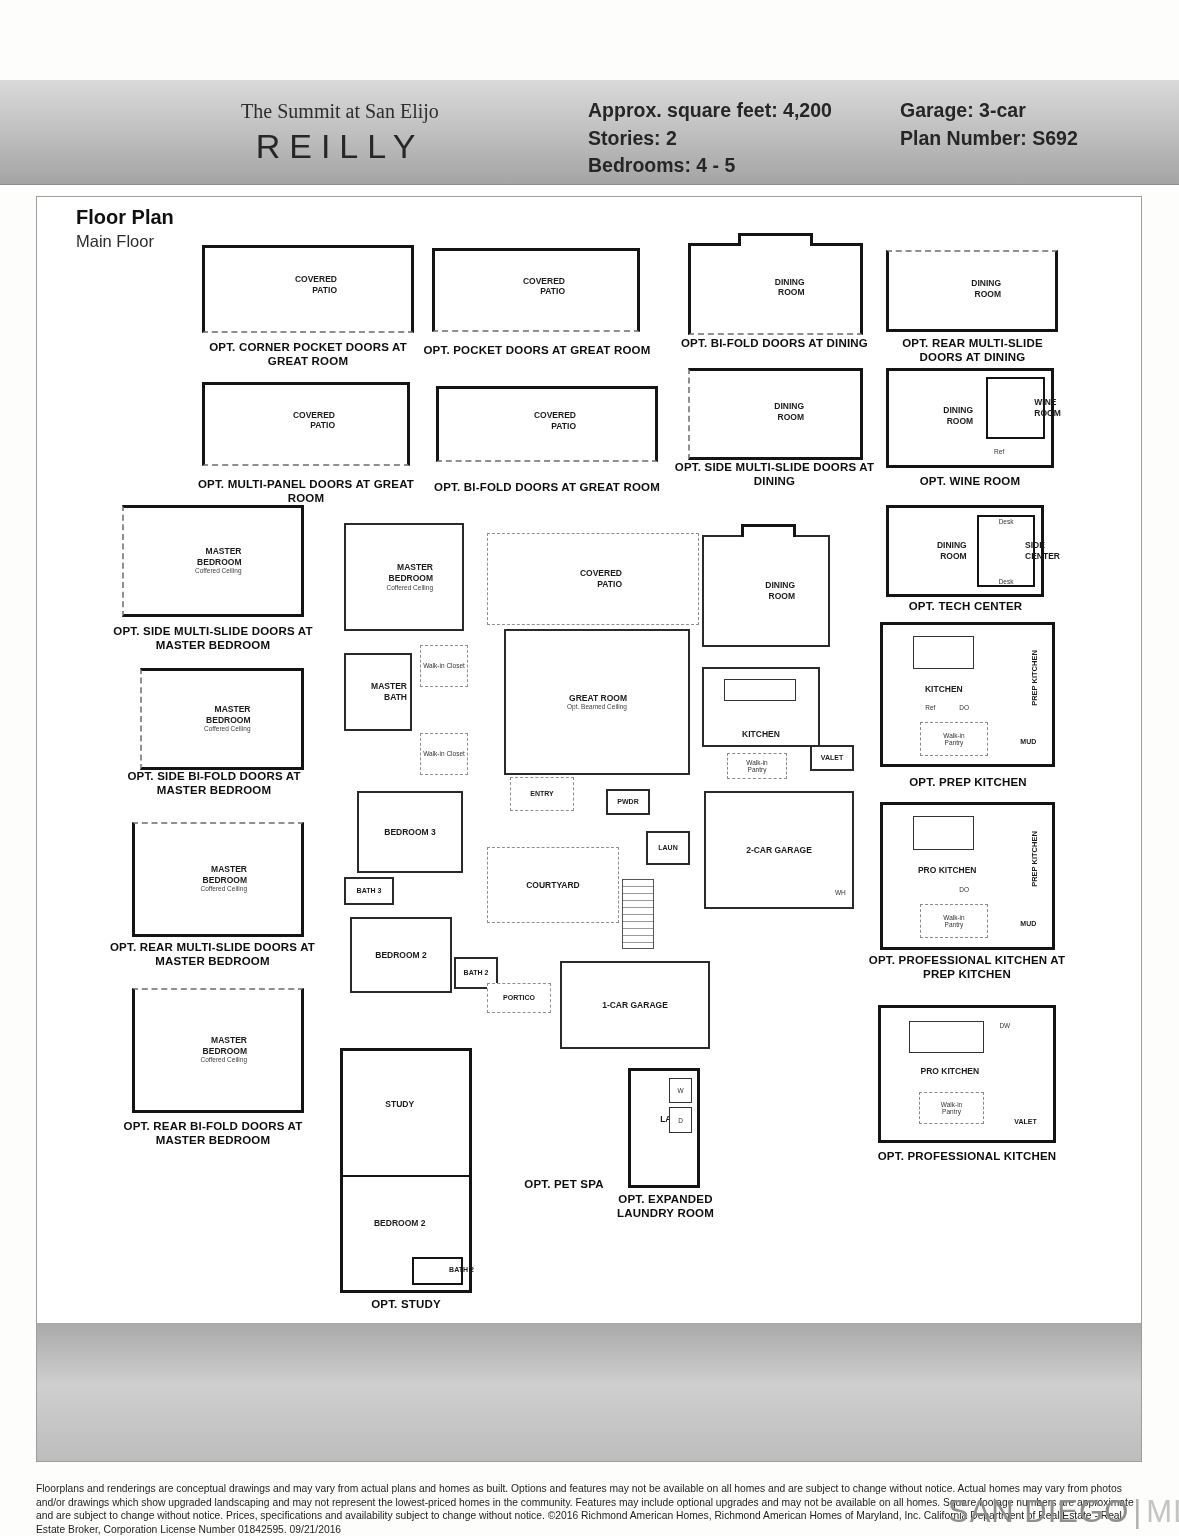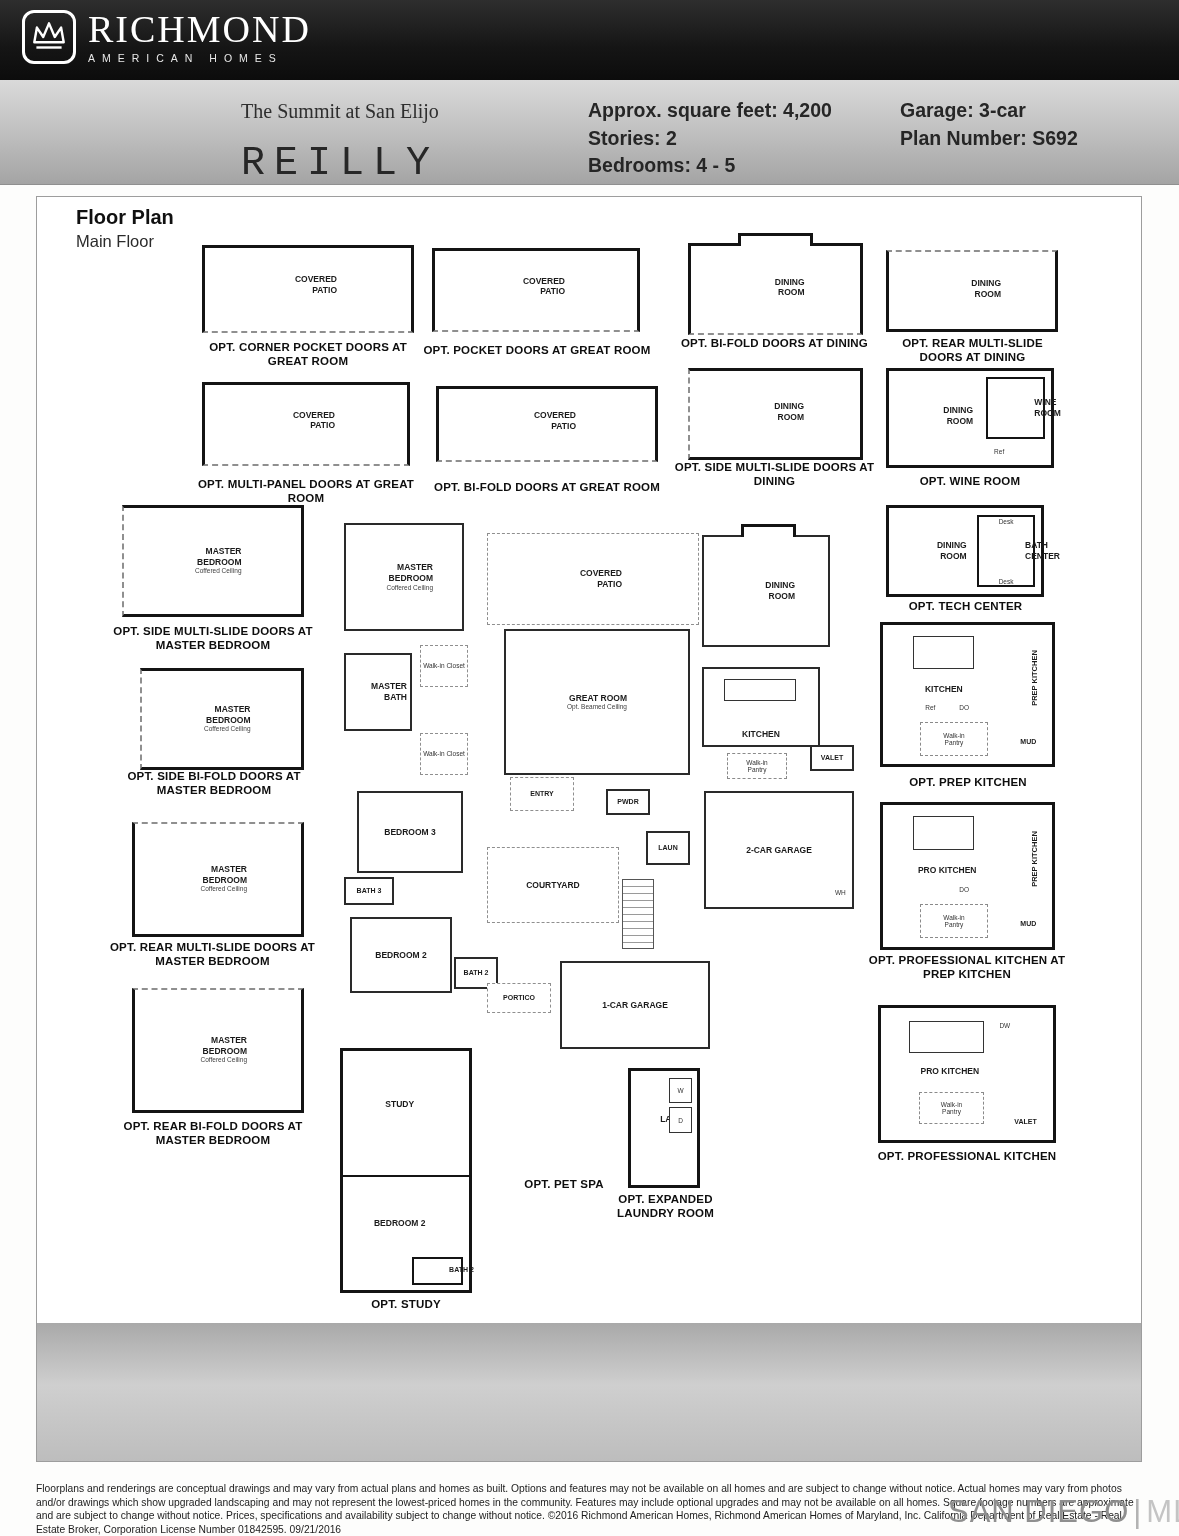--- a/index.html
+++ b/index.html
@@ -14,21 +14,21 @@
                display:flex; align-items:center; justify-content:center; }
   .brand-name { font-family:"Liberation Serif", serif; font-size:38px; letter-spacing:2px; line-height:1; color:#fff; }
   .brand-sub { font-size:10.5px; letter-spacing:7px; color:#e8e8e8; margin-top:4px; }
 
   
   .infobar { position:absolute; left:0; top:80px; width:1179px; height:105px;
              background:linear-gradient(180deg,#dadada 0%, #bdbdbd 55%, #a4a4a4 100%);
              border-bottom:1px solid #8f8f8f;padding-left:24px; }
   .community-block { position:absolute; left:225px; top:20px; width:230px; text-align:center; color:#2e2e2e; }
   .community { font-family:"Liberation Serif", serif; font-size:20px; }
-  .plan-name { font-family:Liberation Mono, monospace; font-size:40px; letter-spacing:9px; margin-top:18px; color:#272727; }
+  .plan-name { font-family:Liberation Sans, sans-serif; font-size:34px; letter-spacing:9px; margin-top:4px; color:#272727; }
   .spec-block { position:absolute; color:#262626; font-weight:bold; font-size:19.5px; line-height:1.42; }
   .spec-mid { left:588px; top:17px; }
   .spec-right { left:900px; top:17px; }
 
   
   .frame { position:absolute; left:36px; top:196px; width:1106px; height:1266px;
            background:#ffffff; border:1px solid #9d9d9d; }
   .frame-band { position:absolute; left:0; right:0; bottom:0; height:138px;
                 background:linear-gradient(180deg,#a9a9a9 0%, #cfcfcf 45%, #bdbdbd 100%); }
   .fp-title { position:absolute; left:76px; top:206px; font-size:20px; font-weight:bold; color:#101010; }
@@ -80,34 +80,20 @@
                white-space:nowrap; }
   .wm-city { color:#8f8f8f; }
   .wm-bar { color:#b3b3b3; font-weight:300; padding:0 4px; }
   .wm-mls { color:#c4c4c4; }
 </style>
 </head>
 <body>
 
 <div class="page">
 
-  <div class="topbar">
-    <div class="logo">
-      <div class="crown-box">
-        <svg viewBox="0 0 40 40" width="42" height="42">
-          <path d="M6 25 L8.5 11 L14.5 20 L20 7 L25.5 20 L31.5 11 L34 25 Z" fill="none" stroke="#ffffff" stroke-width="2.3" stroke-linejoin="round"></path>
-          <path d="M8 30 H32" stroke="#ffffff" stroke-width="2.3"></path>
-        </svg>
-      </div>
-      <div>
-        <div class="brand-name">RICHMOND</div>
-        <div class="brand-sub">AMERICAN HOMES</div>
-      </div>
-    </div>
-  </div>
 
   <div class="infobar">
     <div class="community-block">
       <div class="community">The Summit at San Elijo</div>
       <div class="plan-name">REILLY</div>
     </div>
     <div class="spec-block spec-mid">
       <div>Approx. square feet: 4,200</div>
       <div>Stories: 2</div>
       <div>Bedrooms: 4 - 5</div>
@@ -198,21 +184,21 @@
     <div class="rlabel" style="left:50%;top:50%">
       <span>MASTER BEDROOM</span>
       <span class="sub">Coffered Ceiling</span>
     </div>
   </div>
   <div class="caption" style="left:104px;top:1120px;width:218px">OPT. REAR BI-FOLD DOORS AT MASTER BEDROOM</div>
 
   <div class="diag" style="left:886px;top:505px;width:158px;height:92px">
     <div class="rlabel" style="left:32%;top:50%">DINING ROOM</div>
     <div class="subroom" style="left:58%;top:8%;width:38%;height:84%">
-      <div class="rlabel">BATH CENTER</div>
+      <div class="rlabel">SIDE CENTER</div>
     </div>
     <span class="tiny nowrap" style="left:77%;top:16%">Desk</span>
     <span class="tiny nowrap" style="left:77%;top:86%">Desk</span>
   </div>
   <div class="caption" style="left:868px;top:600px;width:195px">OPT. TECH CENTER</div>
 
   <div class="diag" style="left:880px;top:622px;width:175px;height:145px">
     <div class="island" style="left:18%;top:8%;width:36%;height:24%"></div>
     <div class="rlabel w1" style="left:36%;top:46%">KITCHEN</div>
     <div class="rlabel vert" style="left:90%;top:38%">PREP KITCHEN</div>

